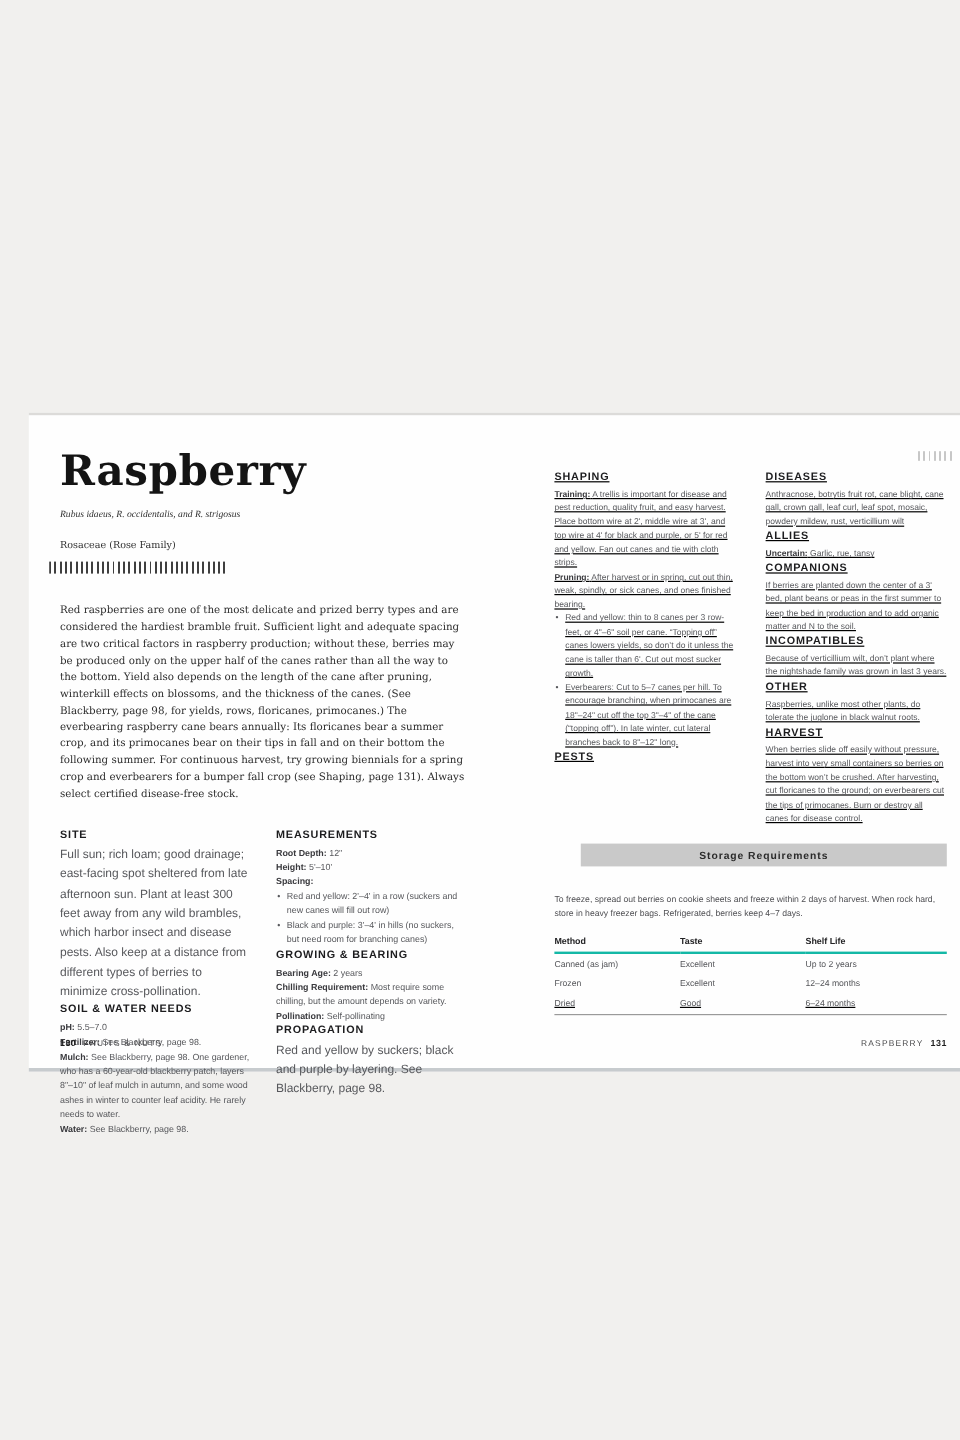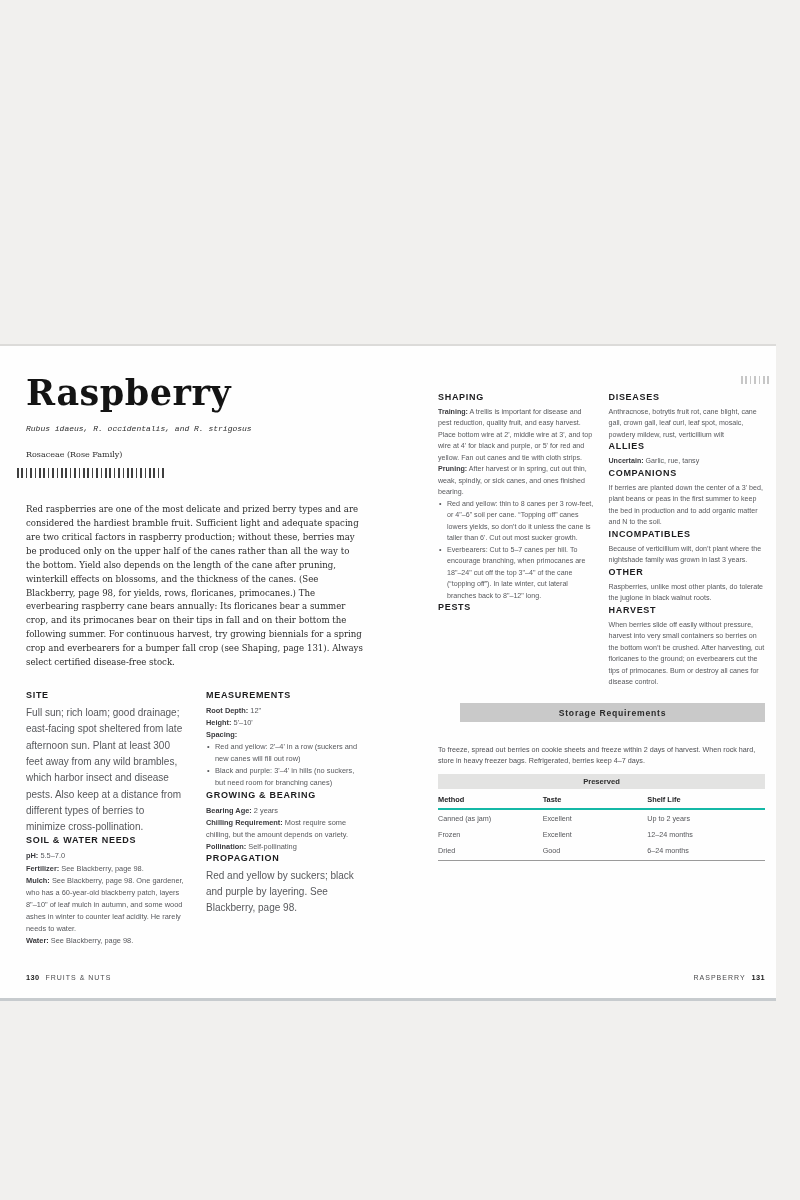--- a/index.html
+++ b/index.html
@@ -5,42 +5,42 @@
   * { margin: 0; padding: 0; box-sizing: border-box; }
   html, body { width: 800px; height: 1200px; }
   body {
     background: #f1f0ee;
     font-family: "Liberation Sans", sans-serif;
     position: relative;
     -webkit-font-smoothing: antialiased;
   }
   .spread {
     position: absolute;
-    left: 0; top: 344px;
-    width: 776px; height: 657px;
+    left: 24px; top: 344px;
+    width: 776px; height: 549px;
     background: #fefefe;
     border-top: 2px solid #dcdbd9;
     border-bottom: 3px solid #c7cbce;
   }
   .page { position: absolute; top: 0; height: 100%; }
   .page-left  { left: 0;   width: 388px; }
   .page-right { left: 388px; width: 388px; }
 
   
   .title {
     margin: 26px 0 0 26px;
     font-family: "DejaVu Serif", serif;
     font-weight: bold;
     font-size: 35px;
     letter-spacing: 0.5px;
     color: #141414;
   }
   .latin {
     margin: 11px 0 0 26px;
-    font-family: Liberation Mono, monospace;
+    font-family: Liberation Serif, serif;
     font-style: italic;
     font-size: 8px;
     color: #2f2f2f;
   }
   .family {
     margin: 17px 0 0 26px;
     font-family: "DejaVu Serif", serif;
     font-size: 8px;
     color: #2f2f2f;
   }
@@ -82,21 +82,21 @@
     position: relative;
     padding-left: 9px;
     font-size: 7.4px;
     line-height: 1.63;
     color: #57585c;
   }
   .bullet::before { content: "•"; position: absolute; left: 1px; color: #57585c; }
 
   
   .rcontent { margin: 46px 11px 0 50px; }
-  .rcols { display: flex; gap: 14px; }
+  .rcols { display: flex; gap: 25px; text-decoration: underline; }
   .rcol { flex: 1; min-width: 0; }
   .rcontent .body, .rcontent .kv, .rcontent .bullet { font-size: 7.1px; line-height: 1.62; }
 
   .storage { margin-top: 14px; }
   .st-title {
     background: #c9c9c9;
     text-align: center;
     font-weight: bold;
     font-size: 8.6px;
     letter-spacing: 0.8px;
@@ -114,21 +114,21 @@
     background: #e3e3e2;
     text-align: center;
     font-weight: bold;
     font-size: 7.6px;
     color: #2e2e2e;
     padding: 3px 0;
   }
   .st-grid { display: grid; grid-template-columns: 32% 32% 36%; }
   .st-head { font-weight: bold; font-size: 7.4px; color: #232325; padding: 6px 0 4px 0; border-bottom: 2px solid #14b8a6; }
   .st-cell { font-size: 7.2px; color: #55565a; padding: 4px 0 3px 0; }
-  .st-grid.last { border-bottom: 1px solid #9a9a9a; padding-bottom: 2px; }
+  .st-grid.last { border-bottom: 1px solid #9a9a9a; padding-bottom: 2px; text-decoration: underline; }
 
   
   .footer { position: absolute; bottom: 16px; font-size: 7px; letter-spacing: 1px; color: #4b4b4d; }
   .footer-left { left: 26px; }
   .footer-right { right: 11px; text-align: right; }
   .footer b { color: #1e1e1e; font-size: 7.4px; letter-spacing: 0.4px; }
 </style>
 </head>
 <body>
 
@@ -206,21 +206,20 @@
           <p class="body">Raspberries, unlike most other plants, do tolerate the juglone in black walnut roots.</p>
 
           <h2 class="sec gap">HARVEST</h2>
           <p class="body">When berries slide off easily without pressure, harvest into very small containers so berries on the bottom won’t be crushed. After harvesting, cut floricanes to the ground; on everbearers cut the tips of primocanes. Burn or destroy all canes for disease control.</p>
         </div>
       </div>
 
       <div class="storage">
         <div class="st-title">Storage Requirements</div>
         <p class="st-note">To freeze, spread out berries on cookie sheets and freeze within 2 days of harvest. When rock hard, store in heavy freezer bags. Refrigerated, berries keep 4–7 days.</p>
-        <div class="st-sub">Preserved</div>
         <div class="st-grid">
           <div class="st-head">Method</div>
           <div class="st-head">Taste</div>
           <div class="st-head">Shelf Life</div>
         </div>
         <div class="st-grid">
           <div class="st-cell">Canned (as jam)</div>
           <div class="st-cell">Excellent</div>
           <div class="st-cell">Up to 2 years</div>
         </div>

